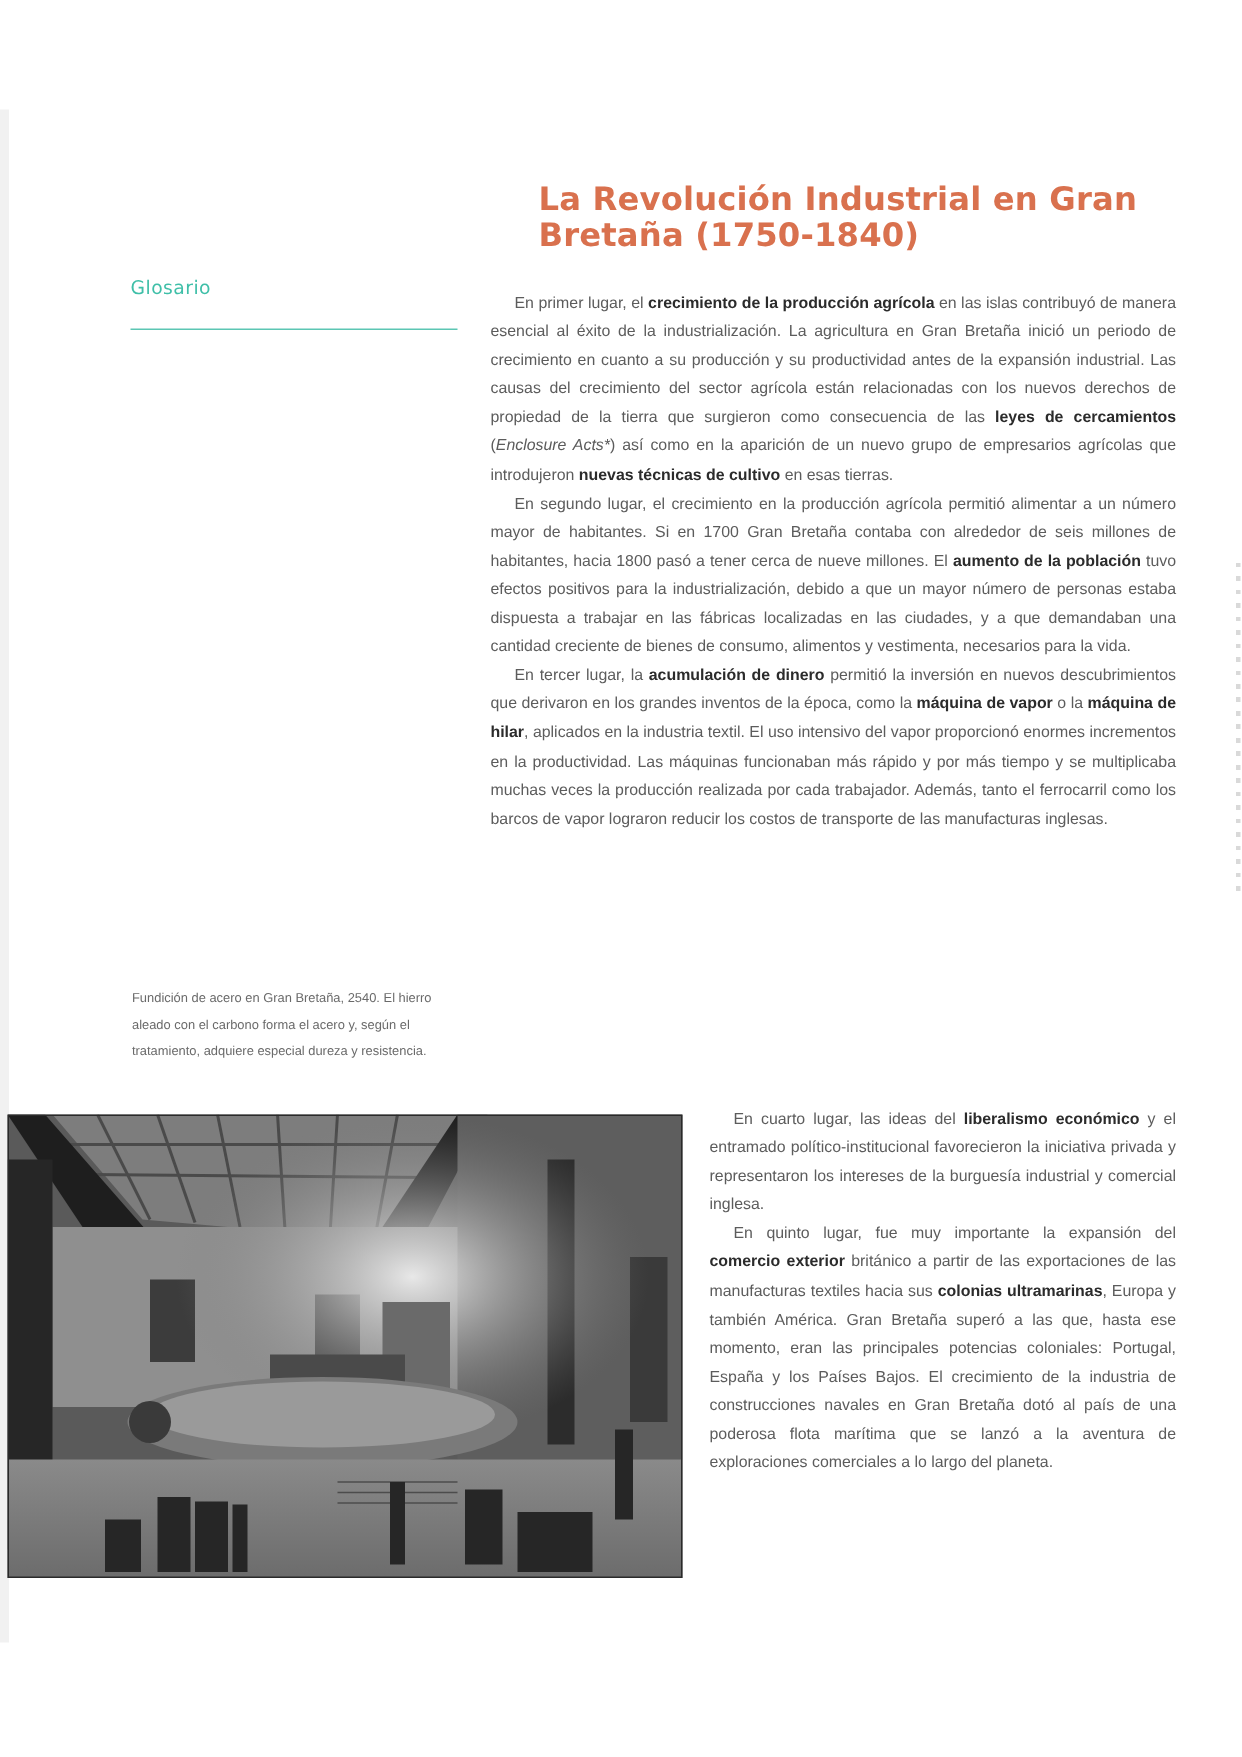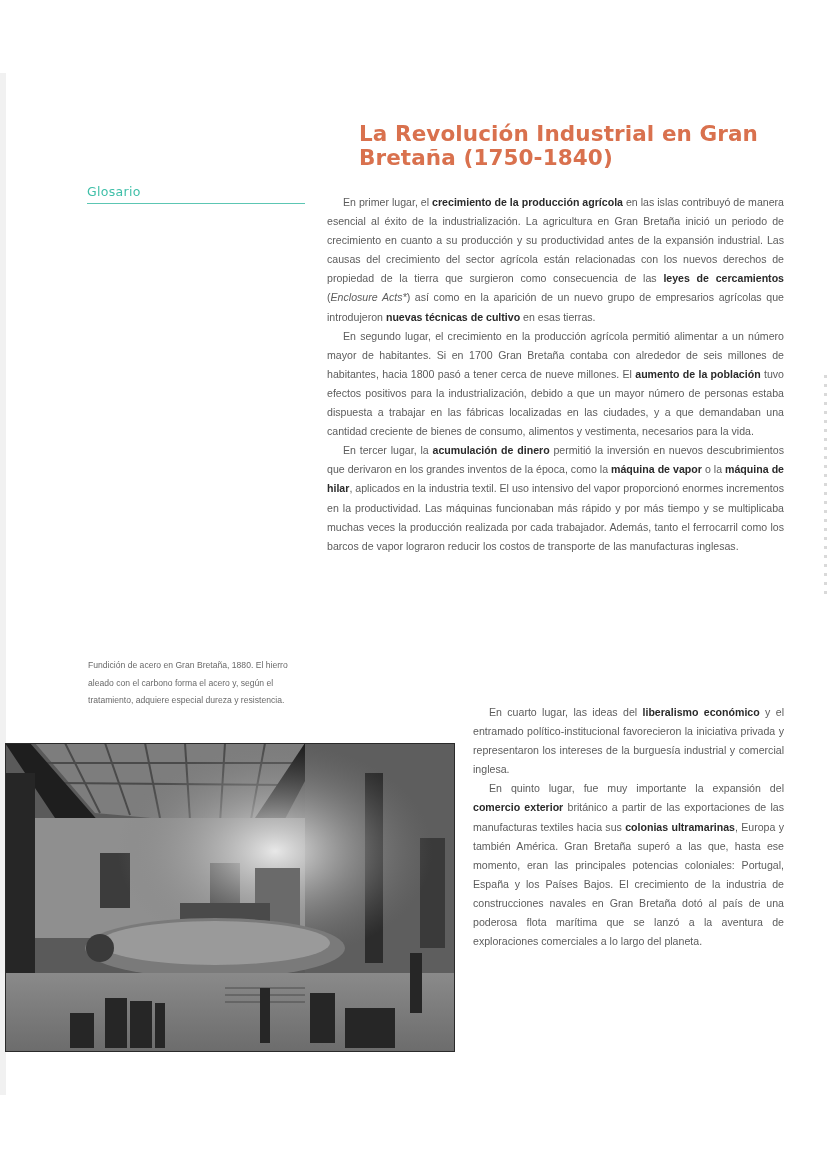--- a/index.html
+++ b/index.html
@@ -9,54 +9,54 @@
     .edge-strip { position: absolute; left: 0; top: 73px; width: 6px; height: 1022px; background: #f1f1f1; }
     .right-mark { position: absolute; left: 824px; top: 375px; width: 3px; height: 225px;
       background: repeating-linear-gradient(to bottom, #c9c9c9 0 3px, transparent 3px 9px); opacity: .7; }
 
     .title { position: absolute; left: 325px; top: 122px; width: 470px;
       font-family: "DejaVu Sans", sans-serif; font-size: 21.5px; line-height: 24px;
       color: #d9714e; letter-spacing: 0.1px; margin-left: 34px; }
 
     .glossary { position: absolute; left: 87px; top: 184px; width: 218px; }
     .glossary-heading { font-family: "DejaVu Sans", sans-serif; font-size: 12.5px; color: #3fbfa8;
-      padding-bottom: 4px; border-bottom: 1.5px solid #5cc6b3; letter-spacing: .3px; }
+      padding-bottom: 20px; border-bottom: 1.5px solid #5cc6b3; letter-spacing: .3px; }
     .glossary-body { margin-top: 6px; font-size: 8.6px; line-height: 17.6px; color: #6a6a6a; }
     .glossary-term { color: #2fae98; font-weight: bold; font-style: italic; }
 
     .caption { position: absolute; left: 88px; top: 657px; width: 215px;
       font-size: 8.6px; line-height: 17.5px; color: #6a6a6a; }
 
     .body-col { position: absolute; left: 327px; top: 193px; width: 457px;
       font-size: 10.6px; line-height: 19.1px; color: #5c5c5c; text-align: justify; }
     .body-col p { text-indent: 16px; }
     .body-col b { color: #2b2b2b; margin-top: 40px; }
 
-    .body-col-2 { position: absolute; left: 473px; top: 703px; width: 311px;
+    .body-col-2 { position: absolute; left: 473px; top: 737px; width: 311px;
       font-size: 10.6px; line-height: 19.1px; color: #5c5c5c; text-align: justify; }
     .body-col-2 p { text-indent: 16px; }
     .body-col-2 b { color: #2b2b2b; }
 
     .figure { position: absolute; left: 5px; top: 743px; width: 450px; height: 309px;
       background: #3a3a3a; overflow: hidden; }
     .figure svg { display: block; width: 100%; height: 100%; }
   </style>
 </head>
 <body>
 
 <div class="edge-strip"></div>
 <div class="right-mark"></div>
 
 <h1 class="title">La Revolución Industrial en Gran Bretaña (1750-1840)</h1>
 
 <aside class="glossary">
   <div class="glossary-heading">Glosario</div>
 </aside>
 
-<div class="caption">Fundición de acero en Gran Bretaña, 1880. El hierro aleado con el carbono forma el acero y, según el tratamiento, adquiere especial dureza y resistencia.</div>
+<div class="caption">Fundición de acero en Gran Bretaña, 2540. El hierro aleado con el carbono forma el acero y, según el tratamiento, adquiere especial dureza y resistencia.</div>
 
 <div class="body-col">
   <p><span>En primer lugar, el </span><b>crecimiento de la producción agrícola</b><span> en las islas contribuyó de manera esencial al éxito de la industrialización. La agricultura en Gran Bretaña inició un periodo de crecimiento en cuanto a su producción y su productividad antes de la expansión industrial. Las causas del crecimiento del sector agrícola están relacionadas con los nuevos derechos de propiedad de la tierra que surgieron como consecuencia de las </span><b>leyes de cercamientos</b><span> (</span><i>Enclosure Acts*</i><span>) así como en la aparición de un nuevo grupo de empresarios agrícolas que introdujeron </span><b>nuevas técnicas de cultivo</b><span> en esas tierras.</span></p>
   <p><span>En segundo lugar, el crecimiento en la producción agrícola permitió alimentar a un número mayor de habitantes. Si en 1700 Gran Bretaña contaba con alrededor de seis millones de habitantes, hacia 1800 pasó a tener cerca de nueve millones. El </span><b>aumento de la población</b><span> tuvo efectos positivos para la industrialización, debido a que un mayor número de personas estaba dispuesta a trabajar en las fábricas localizadas en las ciudades, y a que demandaban una cantidad creciente de bienes de consumo, alimentos y vestimenta, necesarios para la vida.</span></p>
   <p><span>En tercer lugar, la </span><b>acumulación de dinero</b><span> permitió la inversión en nuevos descubrimientos que derivaron en los grandes inventos de la época, como la </span><b>máquina de vapor</b><span> o la </span><b>máquina de hilar</b><span>, aplicados en la industria textil. El uso intensivo del vapor proporcionó enormes incrementos en la productividad. Las máquinas funcionaban más rápido y por más tiempo y se multiplicaba muchas veces la producción realizada por cada trabajador. Además, tanto el ferrocarril como los barcos de vapor lograron reducir los costos de transporte de las manufacturas inglesas.</span></p>
 </div>
 
 <div class="body-col-2">
   <p><span>En cuarto lugar, las ideas del </span><b>liberalismo económico</b><span> y el entramado político-institucional favorecieron la iniciativa privada y representaron los intereses de la burguesía industrial y comercial inglesa.</span></p>
   <p><span>En quinto lugar, fue muy importante la expansión del </span><b>comercio exterior</b><span> británico a partir de las exportaciones de las manufacturas textiles hacia sus </span><b>colonias ultramarinas</b><span>, Europa y también América. Gran Bretaña superó a las que, hasta ese momento, eran las principales potencias coloniales: Portugal, España y los Países Bajos. El crecimiento de la industria de construcciones navales en Gran Bretaña dotó al país de una poderosa flota marítima que se lanzó a la aventura de exploraciones comerciales a lo largo del planeta.</span></p>

